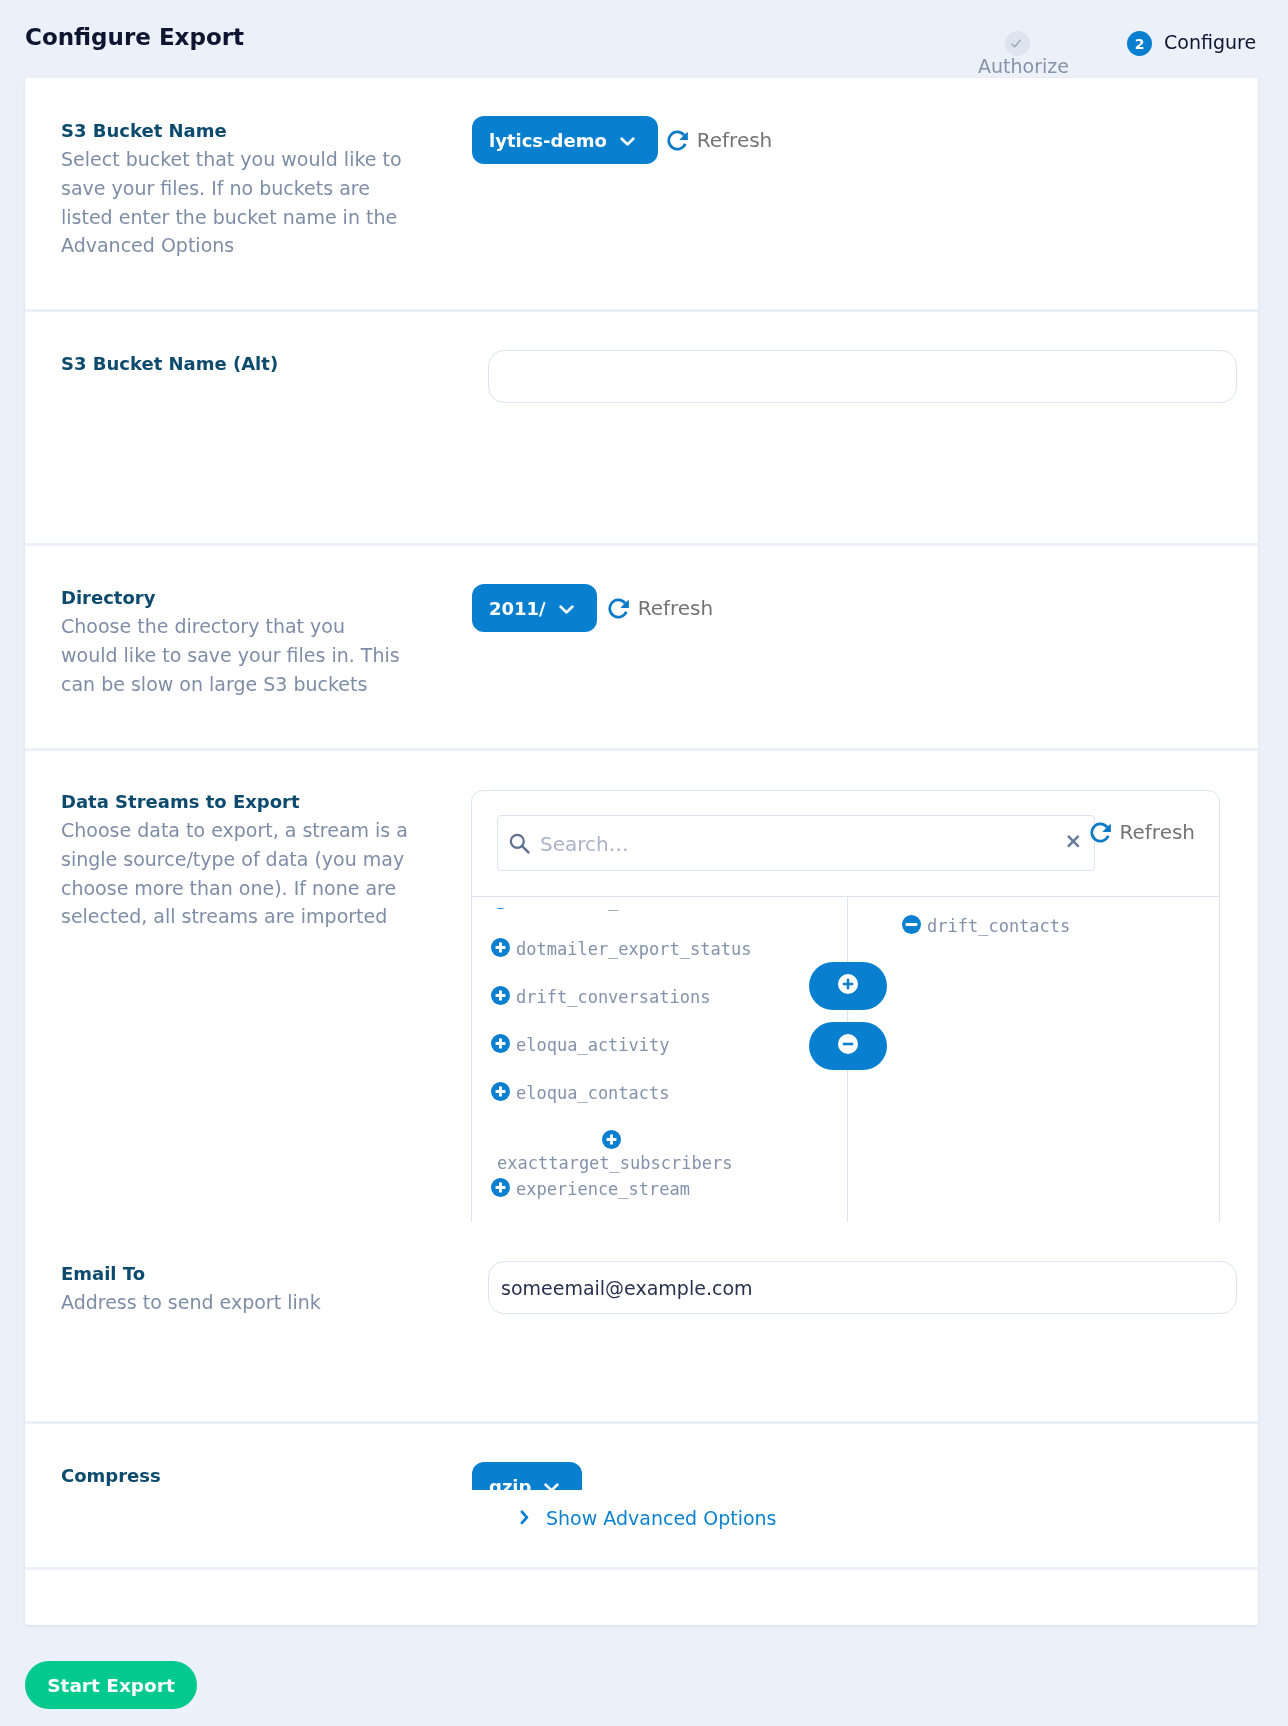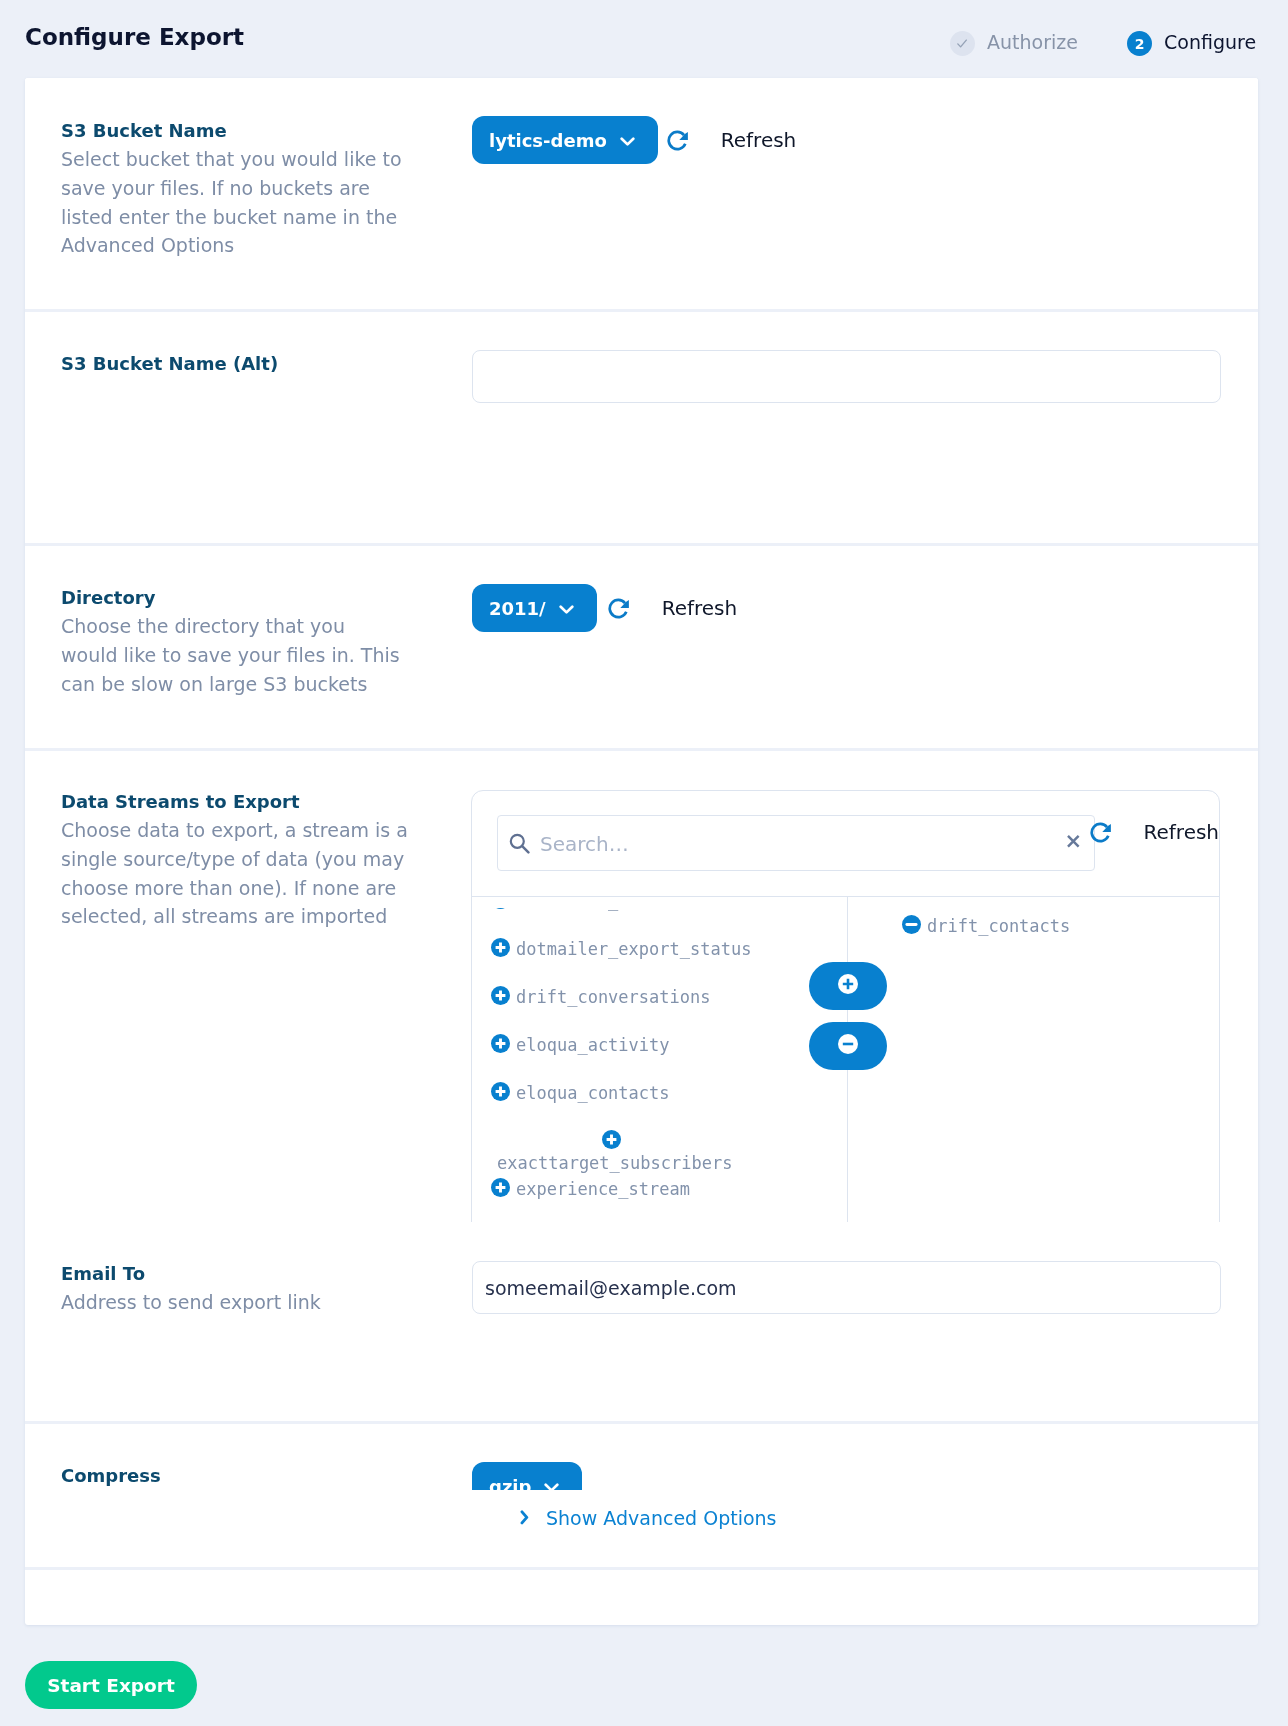--- a/index.html
+++ b/index.html
@@ -30,27 +30,27 @@
   .lbl{position:absolute;left:36px;width:342px;}
   .lbl .t{font-size:18px;font-weight:bold;color:#0c4a6e;line-height:29px;white-space:nowrap;}
   .lbl .d{font-size:19px;color:#7e8da6;line-height:28.8px;}
 
   
   .fld{position:absolute;left:447px;}
   .btn-blue{display:inline-flex;align-items:center;height:48px;background:#0880cf;color:#fff;
             border-radius:12px;font-size:18px;font-weight:bold;box-sizing:border-box;
             padding:0 0 0 17px;white-space:nowrap;}
   .btn-blue .cv{margin:0 23px 0 13px;}
-  .refresh{display:inline-flex;align-items:center;color:#0f172a;font-size:20px;white-space:nowrap;gap:24px;}
+  .refresh{display:inline-flex;align-items:center;color:#737373;font-size:20px;white-space:nowrap;}
   .refresh > span:first-child{display:block;width:22px;height:22px;position:relative;top:1px;left:2px;}
   .refresh .rtxt{margin-left:10px;}
 
-  .textinput{box-sizing:border-box;height:53px;border:1px solid #dde4ef;border-radius:8px;
+  .textinput{box-sizing:border-box;height:53px;border:1px solid #dde4ef;border-radius:16px;
              background:#fff;font-size:19px;color:#27314d;display:flex;align-items:center;
-             padding-left:12px;}
+             padding-left:12px;margin-left:16px;}
 
   
   .dual{position:absolute;box-sizing:border-box;border:1px solid #dde4ef;border-radius:12px;
         background:#fff;}
   .searchwrap{position:absolute;box-sizing:border-box;border:1px solid #dde4ef;border-radius:4px;}
   .searchph{position:absolute;font-size:20px;color:#a9b4c8;}
   .listsep{position:absolute;background:#dde4ef;width:1px;}
   .litem{position:absolute;display:flex;align-items:center;white-space:nowrap;}
   .litem .lt{font-family:"DejaVu Sans Mono",monospace;font-size:17px;color:#8292ab;margin-left:6px;}
   .pillbtn{position:absolute;background:#0880cf;border-radius:24px;display:flex;
@@ -64,21 +64,21 @@
             color:#fff;font-size:18.5px;font-weight:bold;}
 </style>
 </head>
 <body>
 
 <div class="page">
 
   <div class="page-title">Configure Export</div>
 
   <div class="steps">
-    <div class="step" style="left:10px;">
+    <div class="step" style="left:26px;flex-direction:column;">
       <div class="step-badge done">
           <span class="vis-hidden">✓</span>
           <svg width="12" height="12" viewBox="0 0 12 12">
             <path d="M0.8 5.9 L3.6 8.9 L9.3 2.1" fill="none" stroke="#95a2b6" stroke-width="1.35" stroke-linecap="round" stroke-linejoin="round"></path>
           </svg>
         </div>
       <div class="step-label muted">Authorize</div>
     </div>
     <div class="step" style="left:187px;">
       <div class="step-badge active">2</div>

